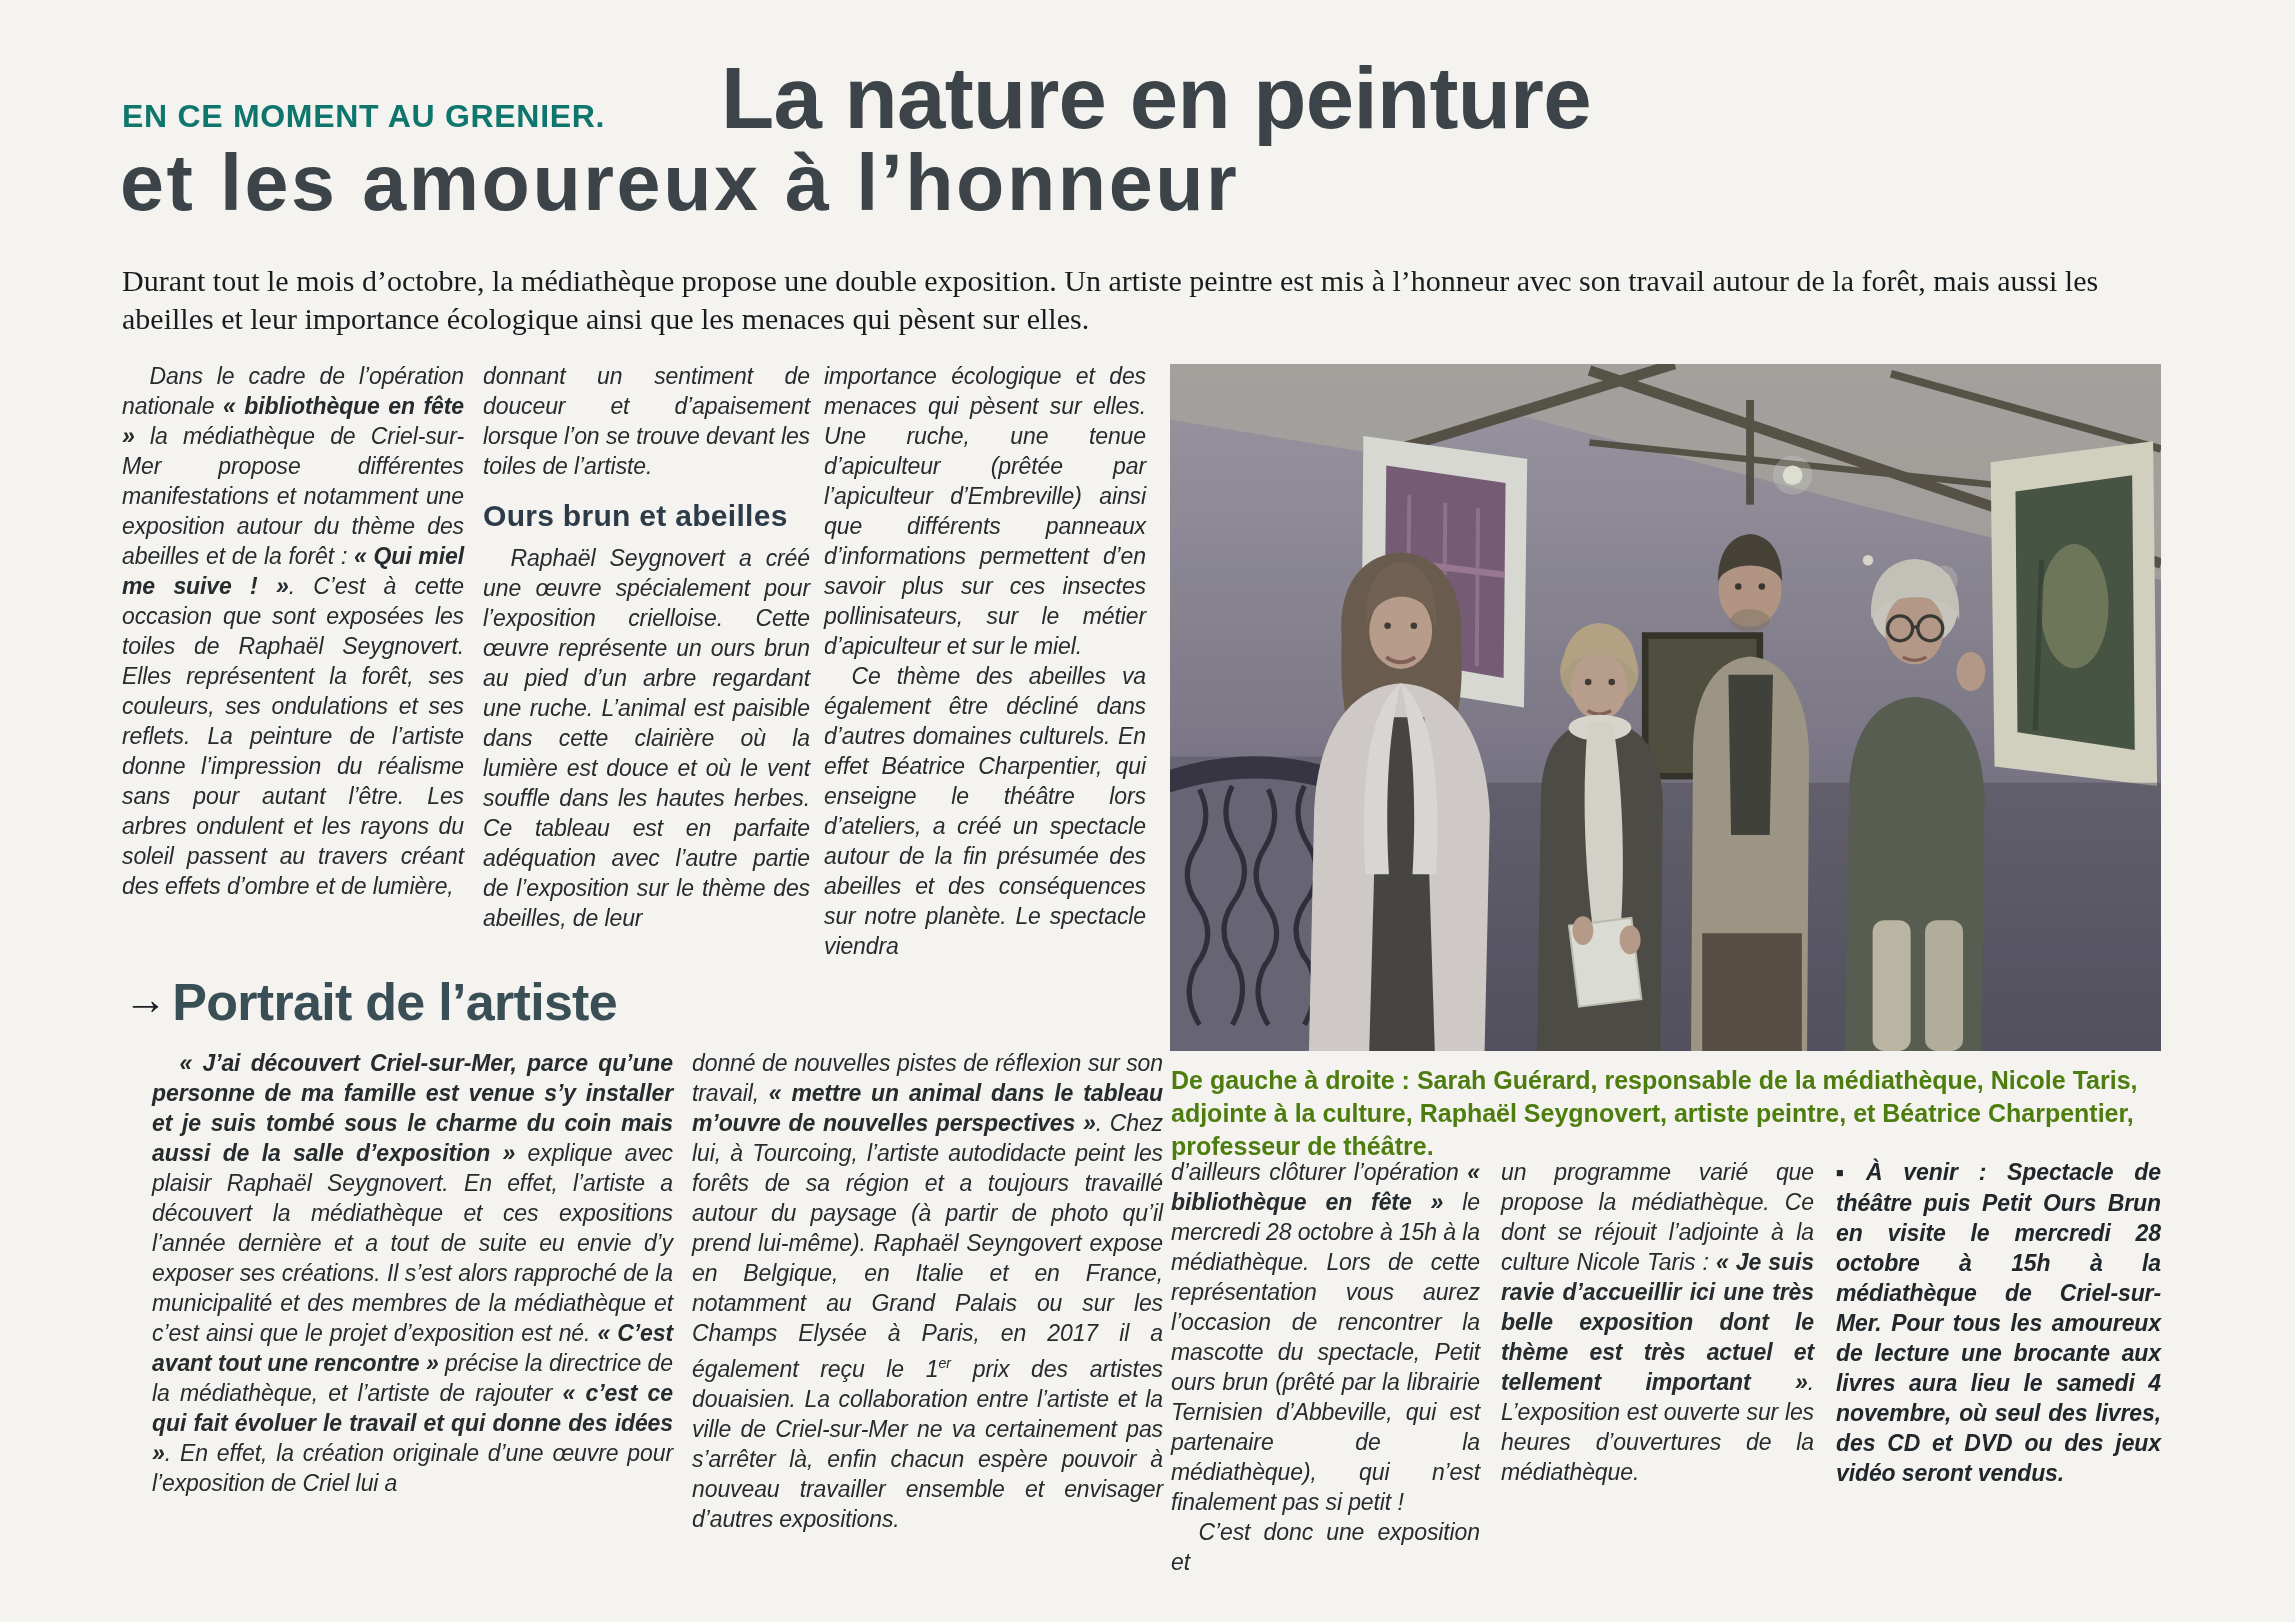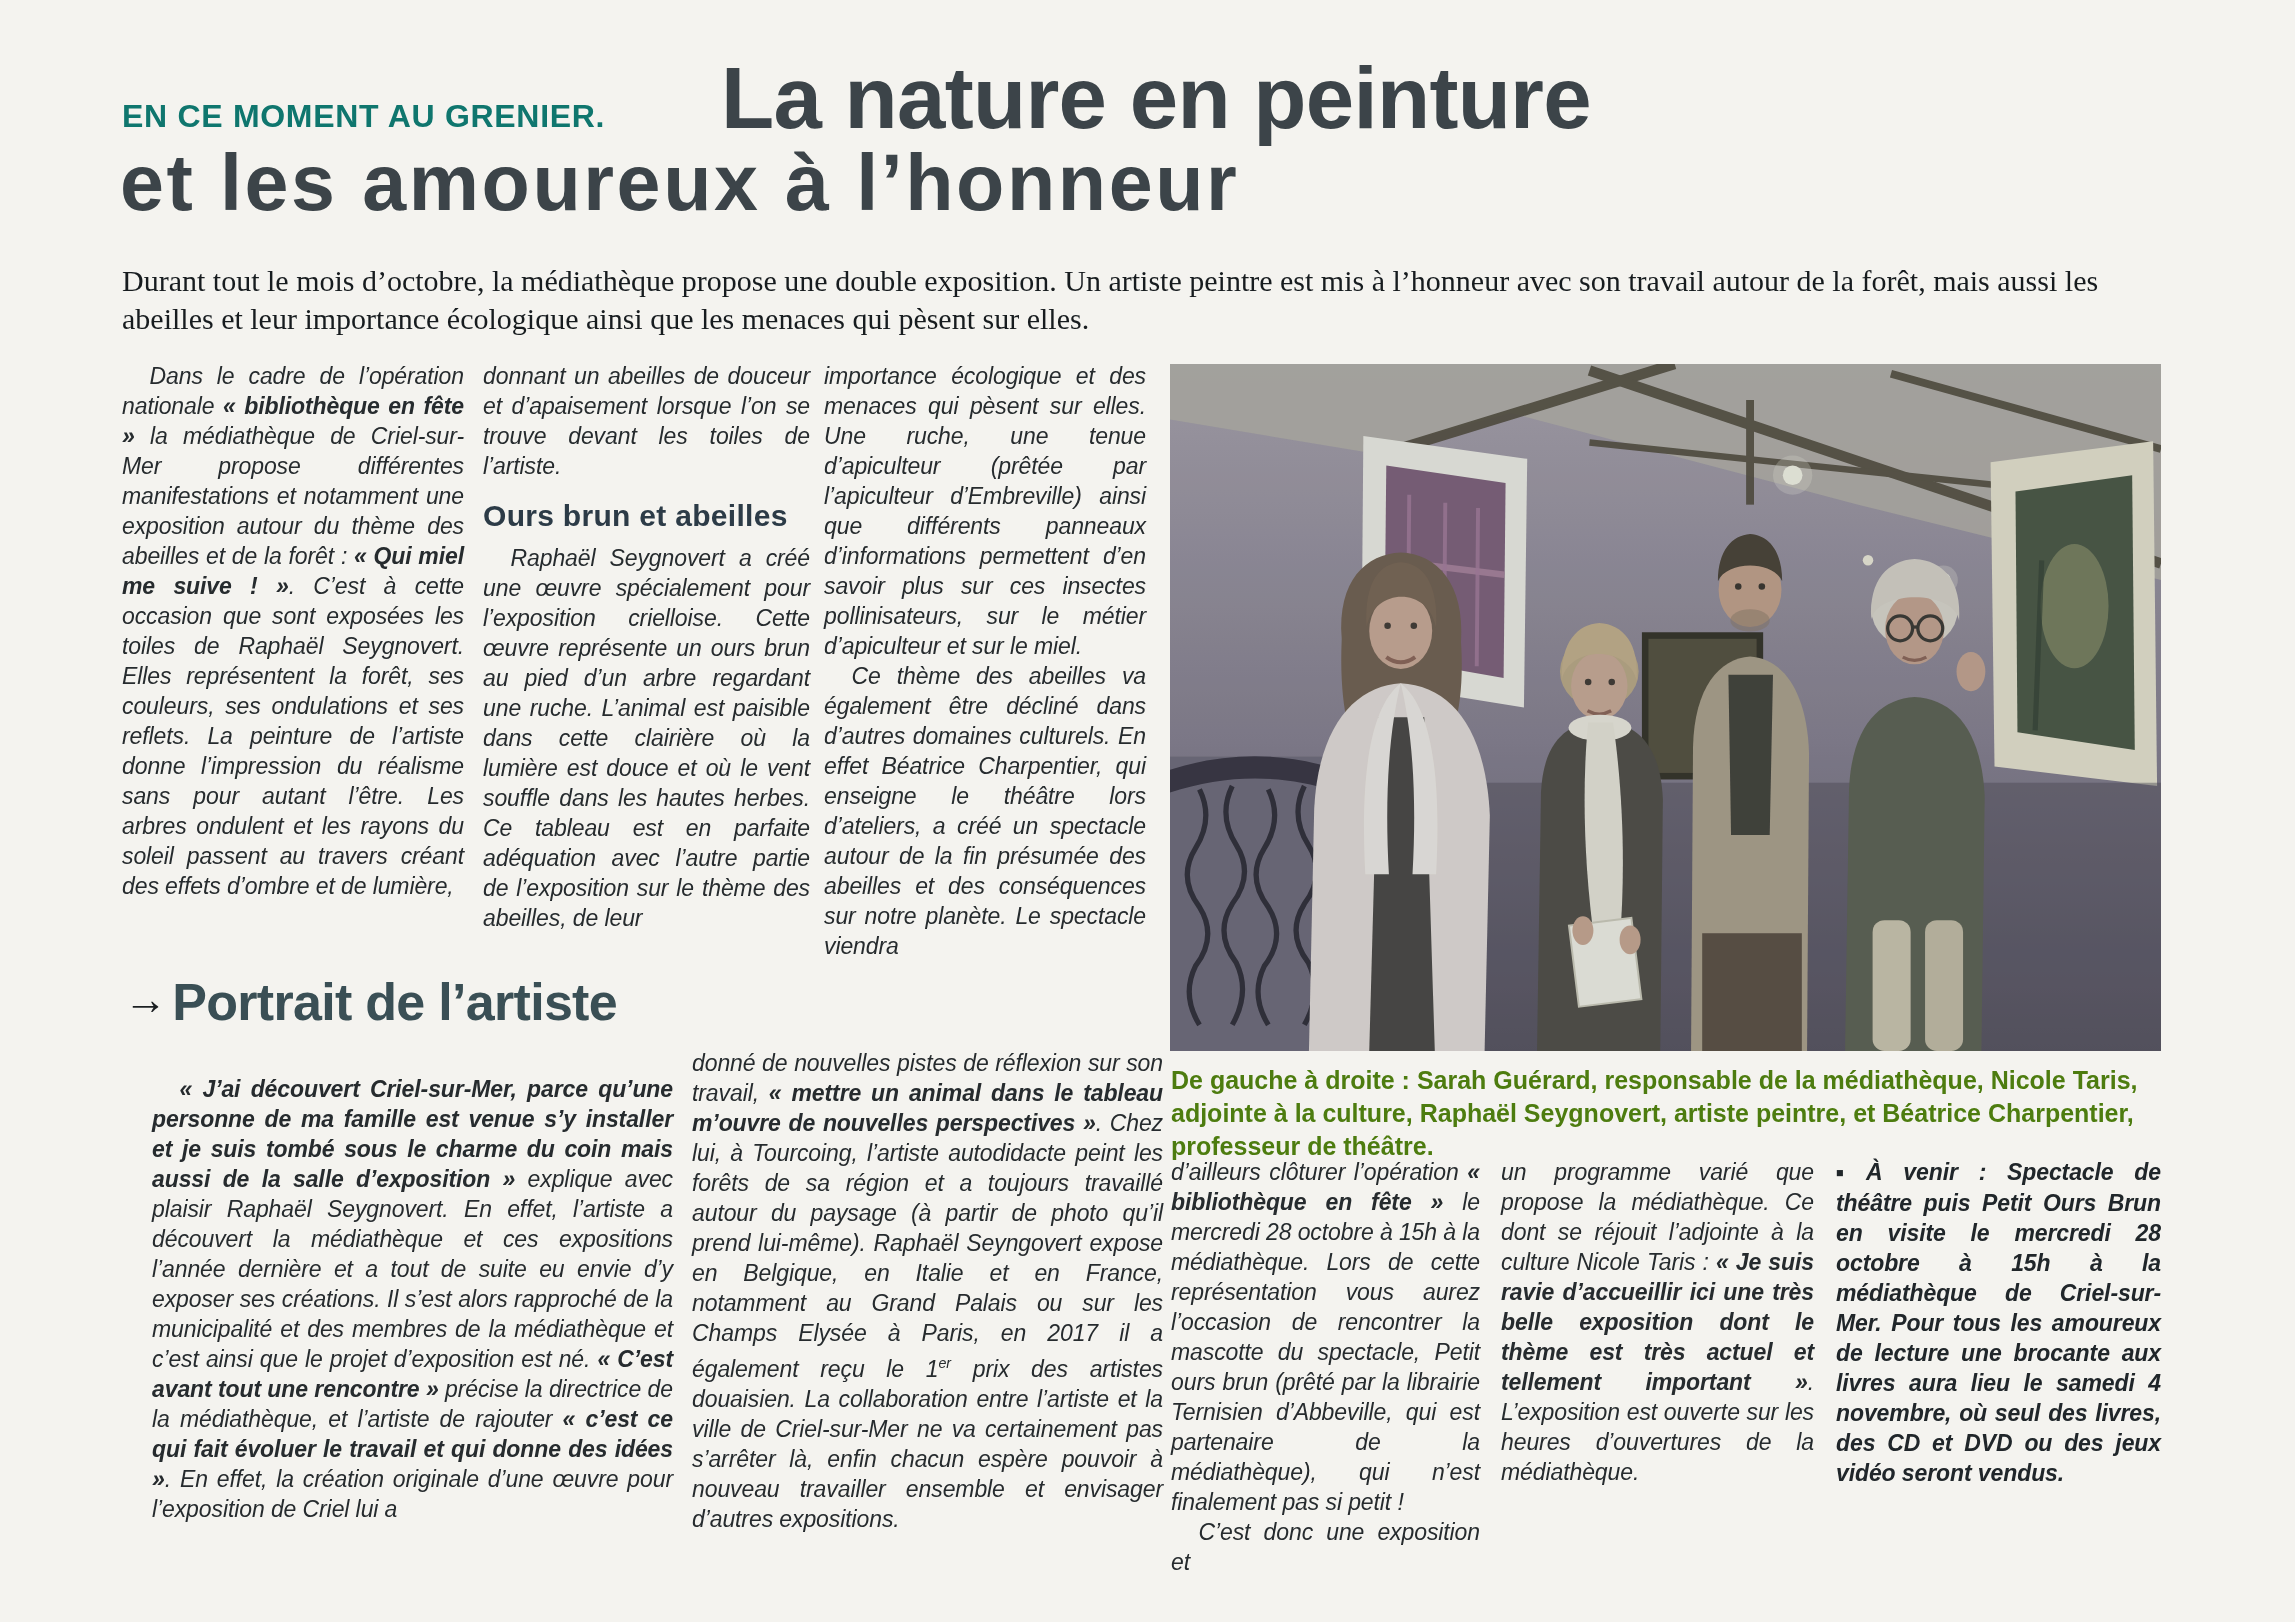--- a/index.html
+++ b/index.html
@@ -41,21 +41,21 @@
   .caption {
     position:absolute; left:1171px; top:1064px; width:989px;
     font-weight:bold; font-size:25px; line-height:33px; color:#4d7c0f;
   }
   .section-head { position:absolute; left:124px; top:972px; display:flex; align-items:center; }
   .section-head .arrow { font-size:43px; color:#1b1f22; margin-right:5.2px; transform:translateY(-2.6px); }
   .section-head h2 {
     font-size:52px; font-weight:bold; letter-spacing:-0.7px; color:#3a4f55; white-space:nowrap;
   }
   .pcol { top:1048px; }
-  .pcol1 { left:152px;  width:521px;margin-top:26px; }
+  .pcol1 { left:152px;  width:521px; }
   .pcol2 { left:692px; width:471px; }
   .bcol { top:1157px; }
   .bcolA { left:1171px; width:309px; }
   .bcolB { left:1501px; width:313px; }
   .bcolC { left:1836px; width:325px; font-weight:bold; color:#20262a; }
   .bullet { font-size:0.55em; vertical-align:0.22em; margin-right:7.9px; }
 </style>
 </head>
 <body>
 
@@ -64,21 +64,21 @@
   <span class="kicker">EN CE MOMENT AU GRENIER.</span>
   <h1 class="hl hl1">La nature en peinture</h1>
   <h1 class="hl hl2">et les amoureux à l’honneur</h1>
   <p class="lede">Durant tout le mois d’octobre, la médiathèque propose une double exposition. Un artiste peintre est mis à l’honneur avec son travail autour de la forêt, mais aussi les abeilles et leur importance écologique ainsi que les menaces qui pèsent sur elles.</p>
 
   <div class="col col1">
       <p class="para indent">Dans le cadre de l’opération nationale <span class="b">« bibliothèque en fête »</span> la médiathèque de Criel-sur-Mer propose différentes manifestations et notamment une exposition autour du thème des abeilles et de la forêt : <span class="b">« Qui miel me suive ! »</span>. C’est à cette occasion que sont exposées les toiles de Raphaël Seygnovert. Elles représentent la forêt, ses couleurs, ses ondulations et ses reflets. La peinture de l’artiste donne l’impression du réalisme sans pour autant l’être. Les arbres ondulent et les rayons du soleil passent au travers créant des effets d’ombre et de lumière,</p>
     </div>
 
   <div class="col col2">
-    <p class="para">donnant un abeilles de douceur et d’apaisement lorsque l’on se trouve devant les toiles de l’artiste.</p>
+    <p class="para">donnant un sentiment de douceur et d’apaisement lorsque l’on se trouve devant les toiles de l’artiste.</p>
     <h3 class="subhead">Ours brun et abeilles</h3>
     <p class="para indent">Raphaël Seygnovert a créé une œuvre spécialement pour l’exposition crielloise. Cette œuvre représente un ours brun au pied d’un arbre regardant une ruche. L’animal est paisible dans cette clairière où la lumière est douce et où le vent souffle dans les hautes herbes. Ce tableau est en parfaite adéquation avec l’autre partie de l’exposition sur le thème des abeilles, de leur</p>
   </div>
 
   <div class="col col3">
       <p class="para">importance écologique et des menaces qui pèsent sur elles. Une ruche, une tenue d’apiculteur (prêtée par l’apiculteur d’Embreville) ainsi que différents panneaux d’informations permettent d’en savoir plus sur ces insectes pollinisateurs, sur le métier d’apiculteur et sur le miel.</p>
       <p class="para indent">Ce thème des abeilles va également être décliné dans d’autres domaines culturels. En effet Béatrice Charpentier, qui enseigne le théâtre lors d’ateliers, a créé un spectacle autour de la fin présumée des abeilles et des conséquences sur notre planète. Le spectacle viendra</p>
     </div>
 
   <figure class="photo-fig">

